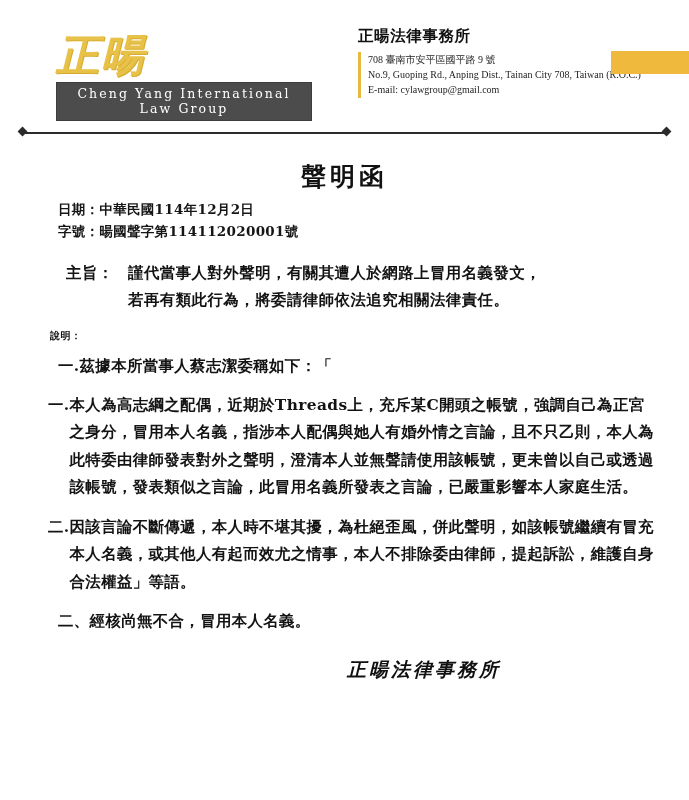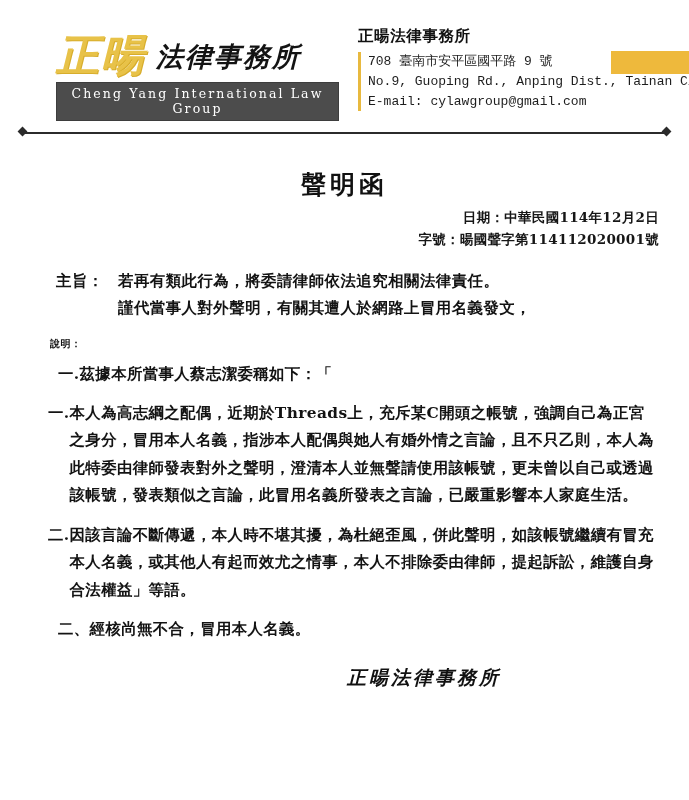--- a/index.html
+++ b/index.html
@@ -33,21 +33,21 @@
 
   .brand-block {
     position: absolute;
     left: 56px;
     top: 20px;
     width: 288px;
   }
   .brand-logo-row {
     display: flex;
     align-items: flex-end;
-    gap: 10px;
+    gap: 24px;
     height: 56px;
     line-height: 1;
   }
   .brand-mark {
     font-family: "DejaVu Serif", "Liberation Serif", serif;
     font-weight: 700;
     font-size: 43px;
     letter-spacing: 2px;
     color: #e8c248;
     text-shadow: 1px 1px 0 #d7ad2c;
@@ -66,21 +66,21 @@
   }
   .brand-banner {
     margin-top: 6px;
     background: #4c4c4c;
     color: #ffffff;
     font-family: "DejaVu Serif", "Liberation Serif", serif;
     font-size: 12.5px;
     letter-spacing: 2.1px;
     text-align: center;
     padding: 3px 4px 4px 4px;
-    width: 283px;
+    width: 256px;
     box-sizing: border-box;
     border: 1px solid #3d3d3d;
   }
 
   .contact-block {
     position: absolute;
     left: 358px;
     top: 26px;
     width: 300px;
   }
@@ -90,22 +90,22 @@
     font-size: 15.5px;
     letter-spacing: 0.6px;
     color: #111111;
     margin-bottom: 5px;
   }
   .contact-lines {
     border-left: 3px solid #e8b93f;
     padding-left: 7px;
   }
   .contact-lines div {
-    font-family: Liberation Mono, monospace;
-    font-size: 13px;
+    font-family: Liberation Serif, serif;
+    font-size: 10px;
     line-height: 1.52;
     color: #1d1d1d;
     white-space: nowrap;
   }
 
   .gold-bar {
     position: absolute;
     right: 0;
     top: 51px;
     width: 78px;
@@ -142,36 +142,35 @@
   .doc-body {
     padding: 0 30px 0 30px;
     font-family: "DejaVu Serif", "Liberation Serif", serif;
   }
 
   .doc-title {
     text-align: center;
     font-size: 25px;
     font-weight: 700;
     letter-spacing: 4px;
-    margin: 24px 0 6px 0;
+    margin: 16px 0 6px 0;
     color: #111111;
   }
 
   .meta {
     margin: 0 0 17px 28px;
     font-size: 13.5px;
     line-height: 1.62;
     font-weight: 700;
     letter-spacing: 0.3px;
     color: #161616;
-    text-align: right;
   }
 
   .subject {
-    margin: 16px 0 0 26px;
+    margin: 16px 0 0 36px;
     font-size: 15.4px;
     line-height: 1.78;
     font-weight: 700;
     letter-spacing: 0.5px;
     color: #131313;
   }
   .subject .label { float: left; }
   .subject .text {
     margin-left: 62px;
     display: block;
@@ -221,21 +220,20 @@
 </head>
 <body>
 
 <div class="page">
 
   <div class="letterhead">
 
     <div class="brand-block">
       <div class="brand-logo-row">
         <span class="brand-mark">正暘</span>
-        <span class="brand-mark-sub">法律事務所</span>
       </div>
       <div class="brand-banner">Cheng Yang International Law Group</div>
     </div>
 
     <div class="contact-block">
       <div class="firm-name-cjk">正暘法律事務所</div>
       <div class="contact-lines">
         <div>708 臺南市安平區國平路 9 號</div>
         <div>No.9, Guoping Rd., Anping Dist., Tainan City 708, Taiwan (R.O.C.)</div>
         <div>E-mail: cylawgroup@gmail.com</div>
@@ -259,22 +257,22 @@
       <div>
         <span>日期：</span><span>中華民國114年12月2日</span>
       </div>
       <div>
         <span>字號：</span><span>暘國聲字第114112020001號</span>
       </div>
     </div>
 
     <div class="subject">
       <span class="label">主旨：</span>
+      <span class="text">謹代當事人對外聲明，有關其遭人於網路上冒用名義發文，</span>
       <span class="text">若再有類此行為，將委請律師依法追究相關法律責任。</span>
-      <span class="text">謹代當事人對外聲明，有關其遭人於網路上冒用名義發文，</span>
     </div>
 
     <div class="section-label">說明：</div>
 
     <div class="item tight">
       <span class="marker">一.</span>
       <span class="body-text">茲據本所當事人蔡志潔委稱如下：「</span>
     </div>
 
     <div class="item sub">

